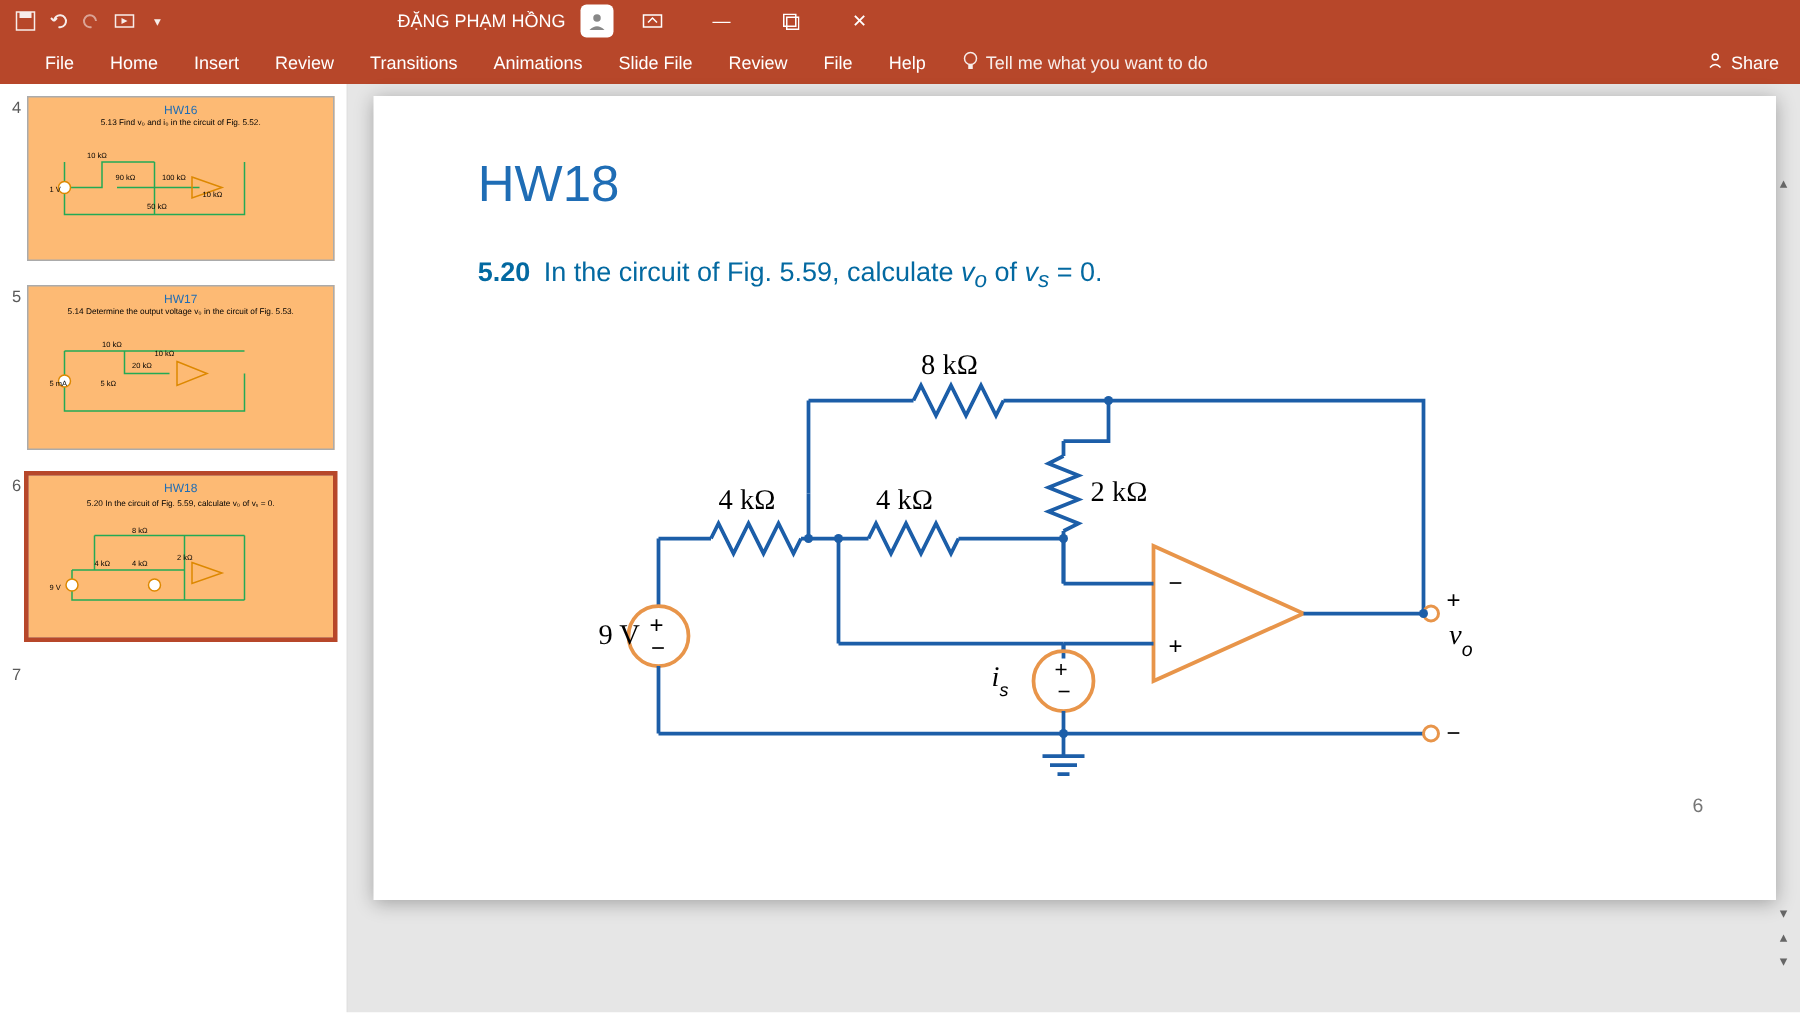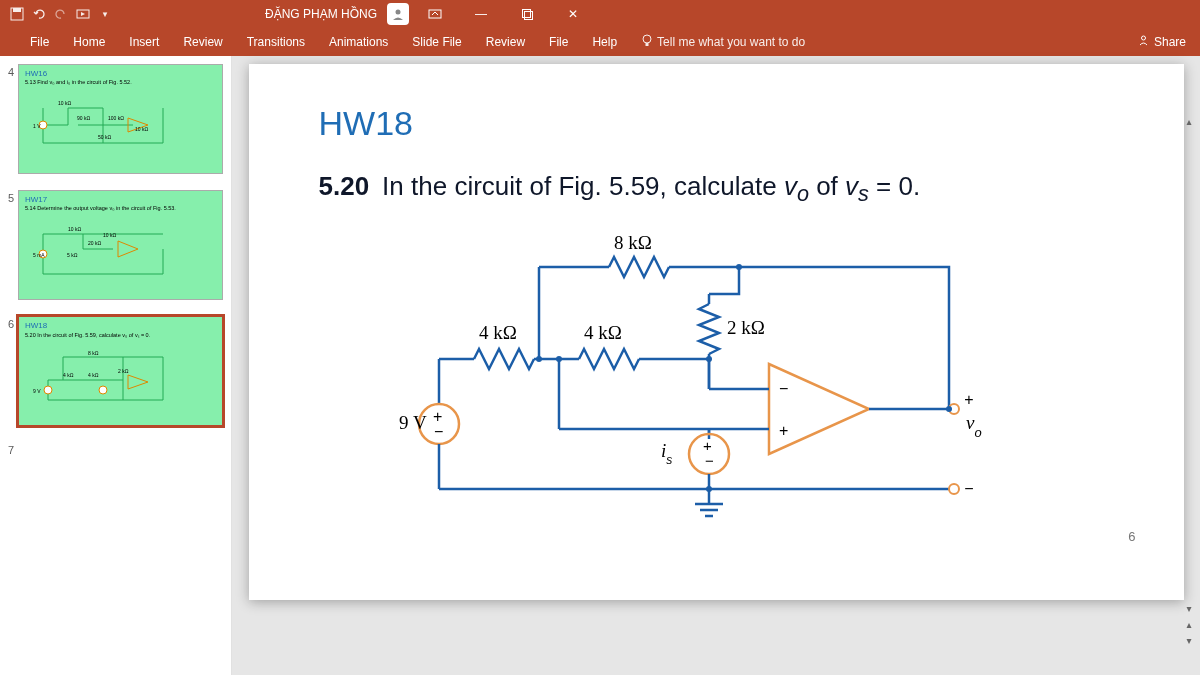--- a/index.html
+++ b/index.html
@@ -24,31 +24,31 @@
 
     
     .main { display: flex; height: calc(675px - 56px); }
 
     
     .thumb-panel { width: 232px; background: #fff; border-right: 1px solid #e1e1e1; overflow-y: auto; position: relative; padding-top: 4px; }
     .thumb-panel::-webkit-scrollbar { width: 14px; }
     .thumb-panel::-webkit-scrollbar-thumb { background: #c1c1c1; }
     .thumb-row { display: flex; align-items: flex-start; padding: 4px 8px 12px 4px; }
     .thumb-num { width: 14px; color: #5a5a5a; font-size: 11px; padding-top: 2px; text-align: center; }
-    .thumb { flex: 1; border: 1px solid #ababab; height: 110px; background: #86efac; position: relative; overflow: hidden; }
+    .thumb { flex: 1; border: 1px solid #ababab; height: 110px; background: #fdba74; position: relative; overflow: hidden; text-align: center; }
     .thumb.active { outline: 3px solid #b7472a; outline-offset: -1px; }
     .thumb-title { color: #1f6db5; font-size: 8px; padding: 4px 6px 1px; font-weight: 500; }
     .thumb-sub { color: #000; font-size: 5.5px; padding: 0 6px 2px; }
     .thumb-circuit { position: absolute; left: 14px; top: 28px; width: 150px; height: 70px; }
 
     
     .slide-area { flex: 1; background: #e6e6e6; display: flex; align-items: flex-start; justify-content: center; position: relative; padding-top: 8px; }
     .slide { width: 935px; height: 536px; background: #fff; box-shadow: 0 2px 12px rgba(0,0,0,0.3); position: relative; padding: 40px 70px; }
     .slide-title { color: #1f6db5; font-size: 34px; font-weight: 400; margin-bottom: 28px; }
-    .problem-text { font-family: "Times New Roman", serif; font-size: 26px; color: #0f172a; margin-bottom: 10px; }
+    .problem-text { font-family: "Times New Roman", serif; font-size: 18px; color: #0369a1; margin-bottom: 10px; }
     .problem-text b { font-weight: 700; }
     .problem-text .var { font-style: italic; }
 
     
     .circuit { position: absolute; left: 150px; top: 165px; width: 640px; height: 300px; }
     .wire { stroke: #1c5ea8; stroke-width: 2.5; fill: none; }
     .comp-label { font-family: "Times New Roman", serif; font-size: 19px; fill: #000; }
     .node-label { font-family: "Times New Roman", serif; font-size: 19px; fill: #000; font-style: italic; }
     .terminal { fill: #fff; stroke: #e8954a; stroke-width: 2; }
     .terminal-plus { fill: #000; font-size: 16px; text-anchor: middle; }

